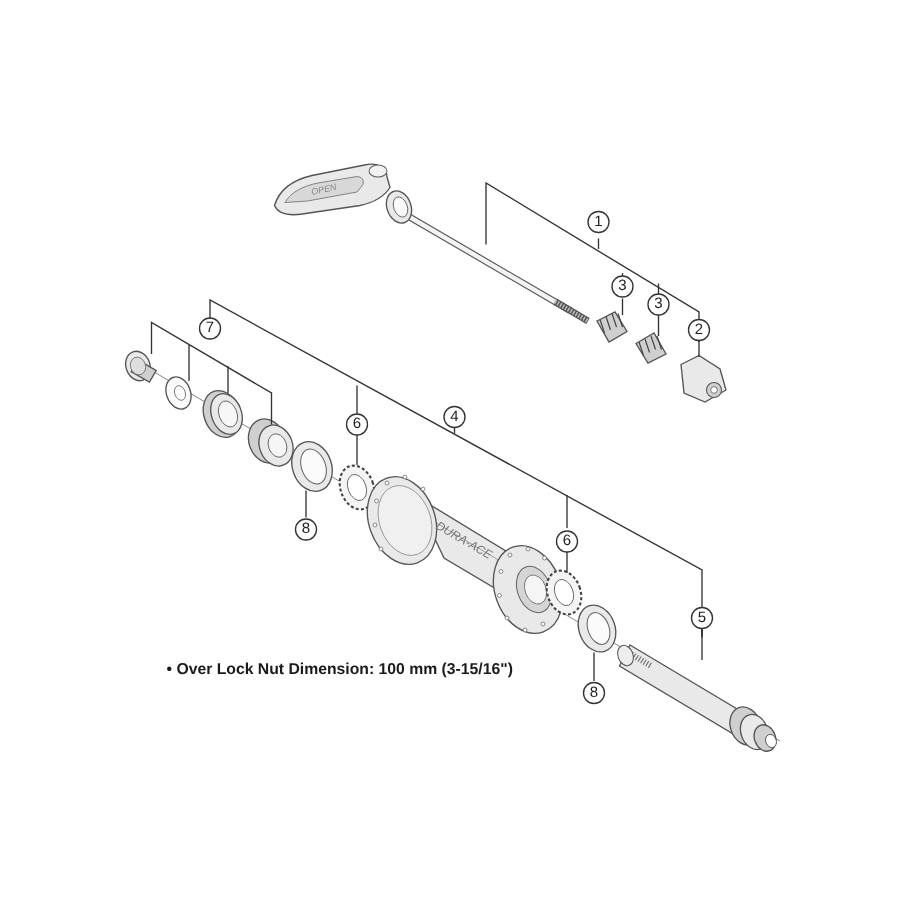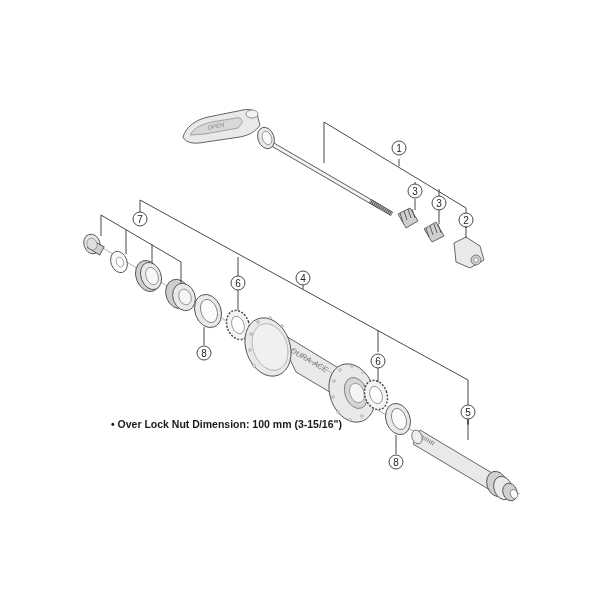--- a/index.html
+++ b/index.html
@@ -1,19 +1,19 @@
 <!DOCTYPE html>
 <html><head>
 <meta charset="utf-8">
 <style>
   html, body { margin: 0; padding: 0; background: #ffffff; }
   body { width: 605px; height: 605px; position: relative; overflow: hidden; font-family: "Liberation Sans", sans-serif; }
   #diagram { position: absolute; left: 0; top: 0; width: 605px; height: 605px; }
   .callout-text { font-family: "Liberation Sans", sans-serif; font-size: 10px; fill: #222; text-anchor: middle; dominant-baseline: central; }
-  .note { position: absolute; left: 111px; top: 418px; font-size: 10.5px; font-weight: bold; color: #1a1a1a; white-space: nowrap; }
+  .note { position: absolute; left: 111px; top: 440px; font-size: 10.5px; font-weight: bold; color: #1a1a1a; white-space: nowrap; }
   .part { fill: #e9e9e9; stroke: #555; stroke-width: 0.9; }
   .part-dark { fill: #cfcfcf; stroke: #555; stroke-width: 0.9; }
   .line { stroke: #333; stroke-width: 0.9; fill: none; }
   .axis { stroke: #777; stroke-width: 0.6; fill: none; }
   .hub-logo { font-family: "Liberation Sans", sans-serif; font-size: 8px; font-style: italic; fill: #777; }
   .lever-logo { font-family: "Liberation Sans", sans-serif; font-size: 6px; font-style: italic; fill: #888; }
 </style>
 </head>
 <body>
 

